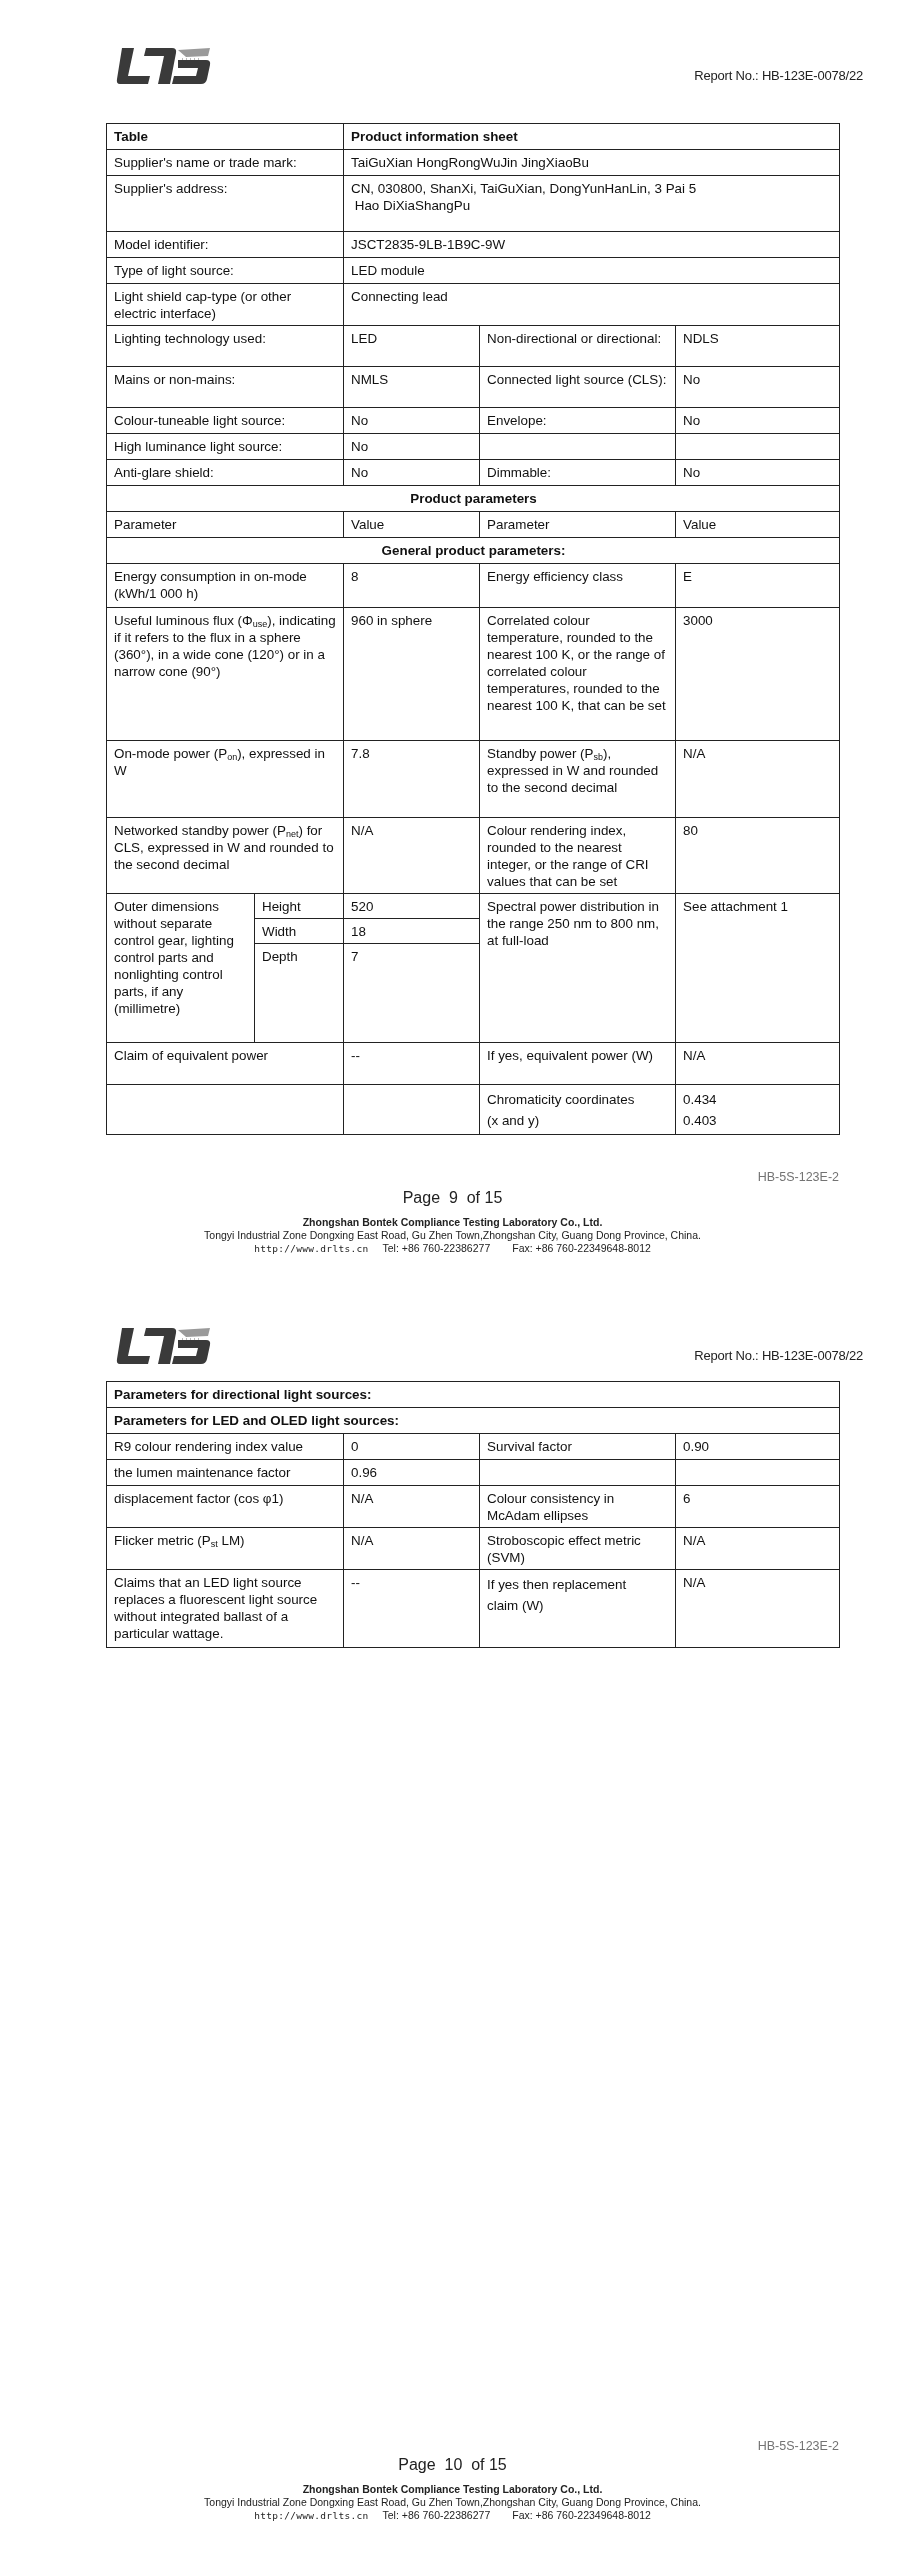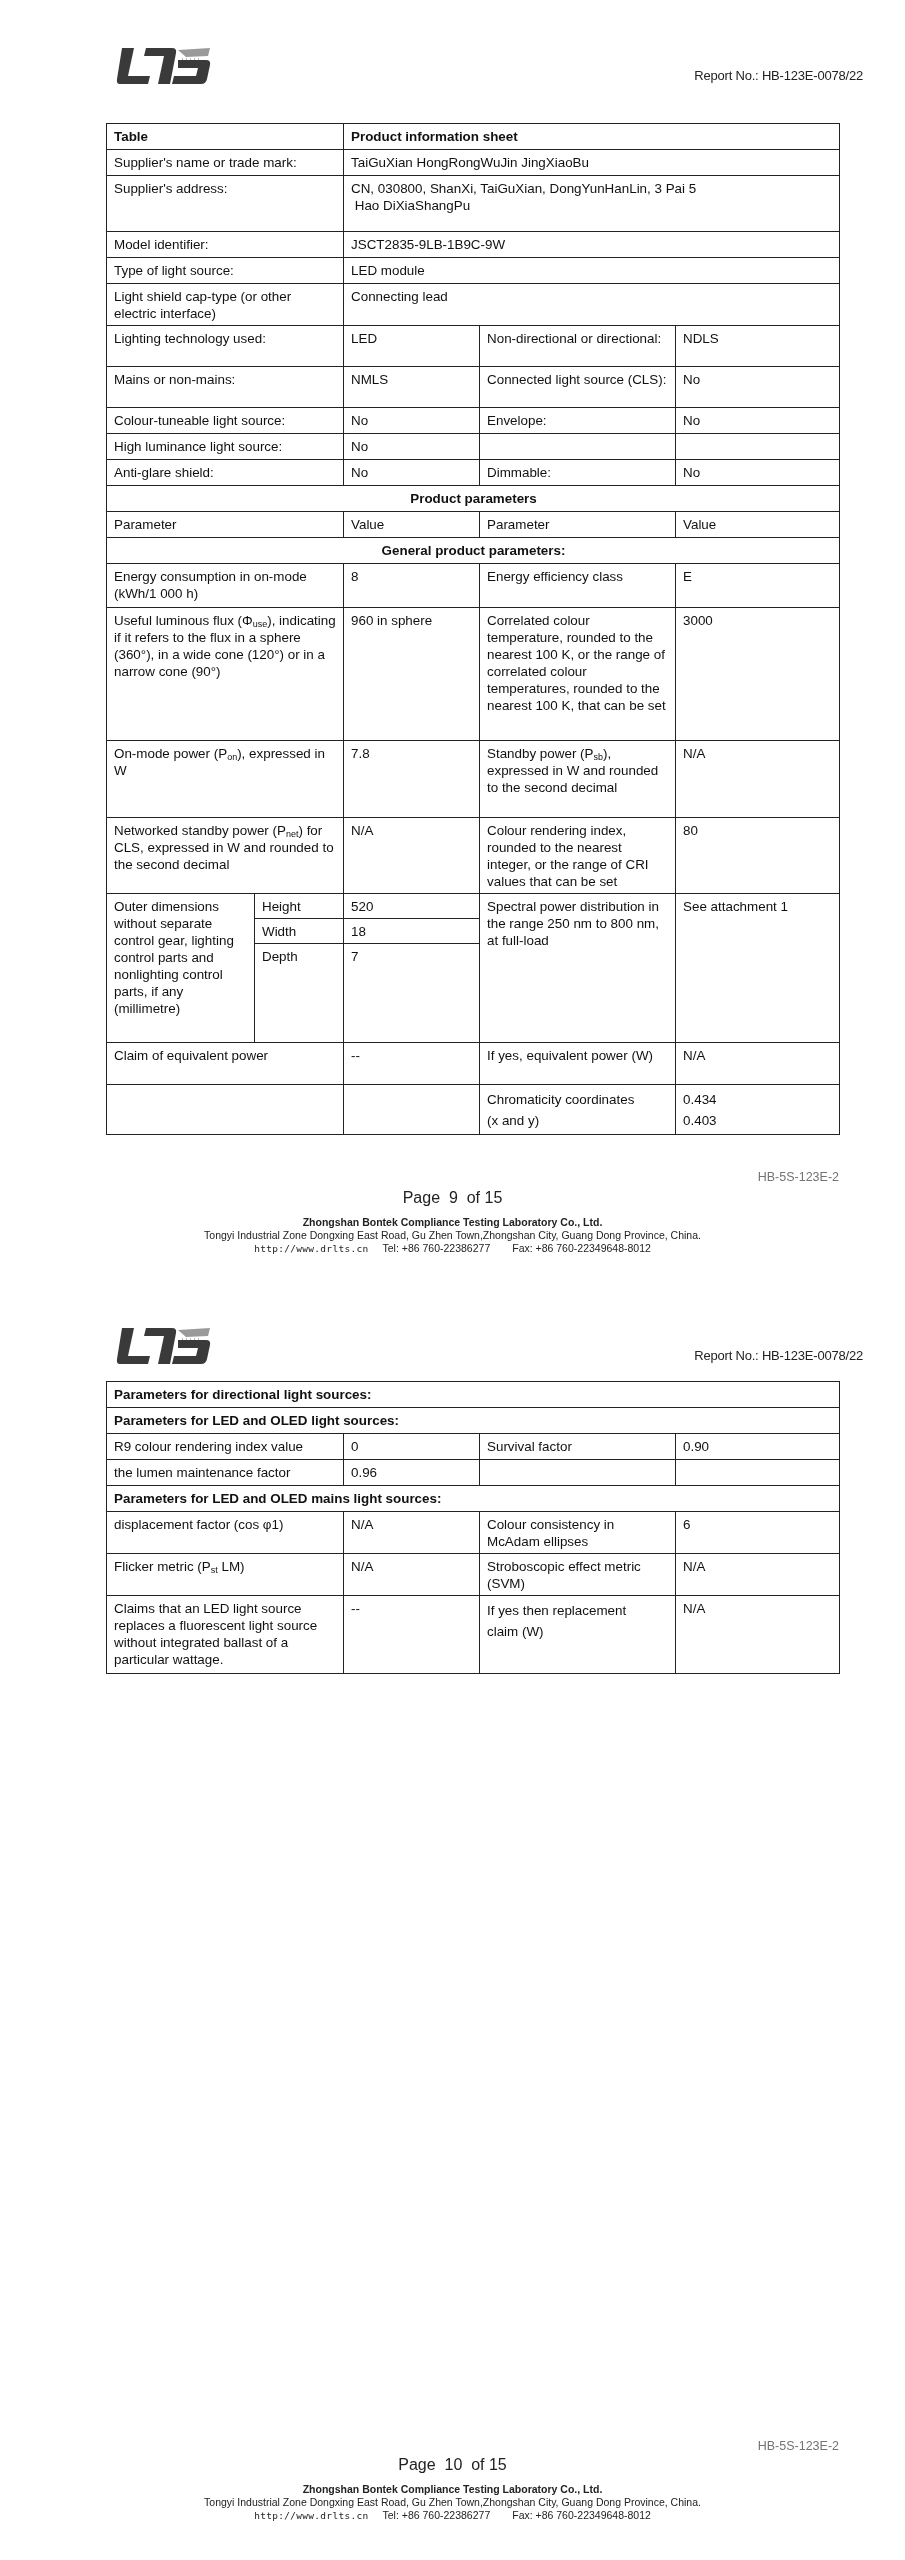--- a/index.html
+++ b/index.html
@@ -230,23 +230,20 @@
       <td>0</td>
       <td>Survival factor</td>
       <td>0.90</td>
     </tr>
     <tr style="height:26px">
       <td>the lumen maintenance factor</td>
       <td>0.96</td>
       <td></td>
       <td></td>
     </tr>
-    <tr style="height:26px">
-      <td colspan="4" class="bold">Parameters for LED and OLED mains light sources:</td>
-    </tr>
     <tr style="height:42px">
       <td>displacement factor (cos φ1)</td>
       <td>N/A</td>
       <td>Colour consistency in McAdam ellipses</td>
       <td>6</td>
     </tr>
     <tr style="height:42px">
       <td><span>Flicker metric (P</span><sub class="s">st</sub><span style="white-space:pre"> LM)</span></td>
       <td>N/A</td>
       <td>Stroboscopic effect metric (SVM)</td>

